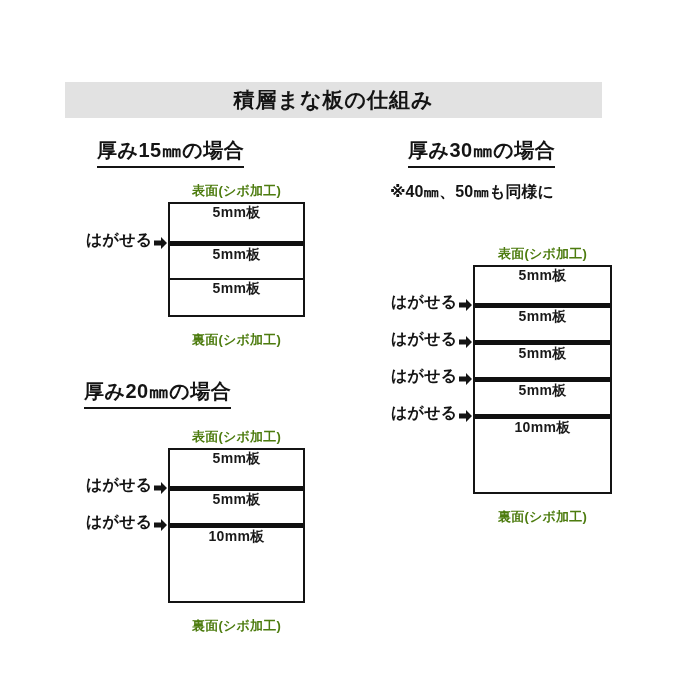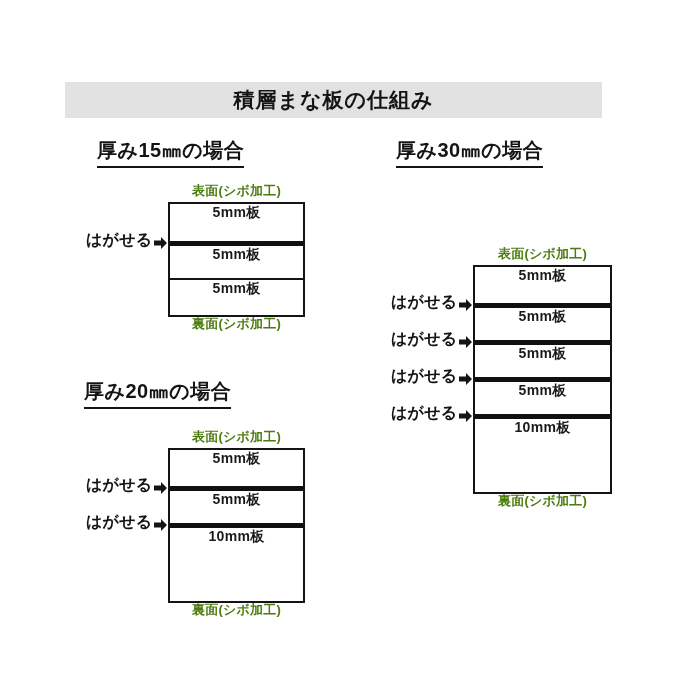--- a/index.html
+++ b/index.html
@@ -41,21 +41,21 @@
     font-size: 20px;
     font-weight: 700;
     letter-spacing: 0.5px;
     color: #141414;
     border-bottom: 2px solid #141414;
     padding-bottom: 2px;
     white-space: nowrap;
   }
   #heading-15 { left: 84px; top: 137px; margin-left: 13px; }
   #heading-20 { left: 84px; top: 378px; text-align: center; }
-  #heading-30 { left: 396px; top: 137px; }
+  #heading-30 { left: 408px; top: 137px; }
 
   
   .note {
     position: absolute;
     left: 390px;
     top: 180px;
     font-size: 16px;
     font-weight: 700;
     line-height: 1.45;
     color: #141414;
@@ -69,21 +69,21 @@
   }
   .face-label {
     font-size: 13px;
     font-weight: 600;
     color: #4d7c0f;
     text-align: center;
     letter-spacing: 0.2px;
     line-height: 1.1;
   }
   .face-label.top { margin-bottom: 4px; }
-  .face-label.bottom { margin-top: 0; }
+  .face-label.bottom { margin-top: 16px; }
 
   .stack {
     border: 2px solid #141414;
     box-sizing: border-box;
     background: #ffffff;
     position: relative;
   }
   .layer {
     display: flex;
     align-items: flex-start;
@@ -190,20 +190,21 @@
   <span class="arrow-icon">
     <svg width="15" height="15" viewBox="0 0 15 15">
         <path d="M1 5 H8 V1.5 L14 7.5 L8 13.5 V10 H1 Z" fill="#141414"></path>
       </svg>
   </span>
 </div>
 
 <div class="section-heading" id="heading-30">厚み30㎜の場合</div>
 
 <div class="note">
+  <span class="note-line1">※40㎜、50㎜も同様に</span>
 </div>
 
 <div class="diagram" id="diagram-30" style="left:473px; top:247px; width:139px;">
   <div class="face-label top">表面(シボ加工)</div>
   <div class="stack">
     <div class="layer" style="height:36px;">
       <span class="layer-label">5mm板</span>
     </div>
     <div class="layer sep-thick" style="height:37px;">
       <span class="layer-label">5mm板</span>

